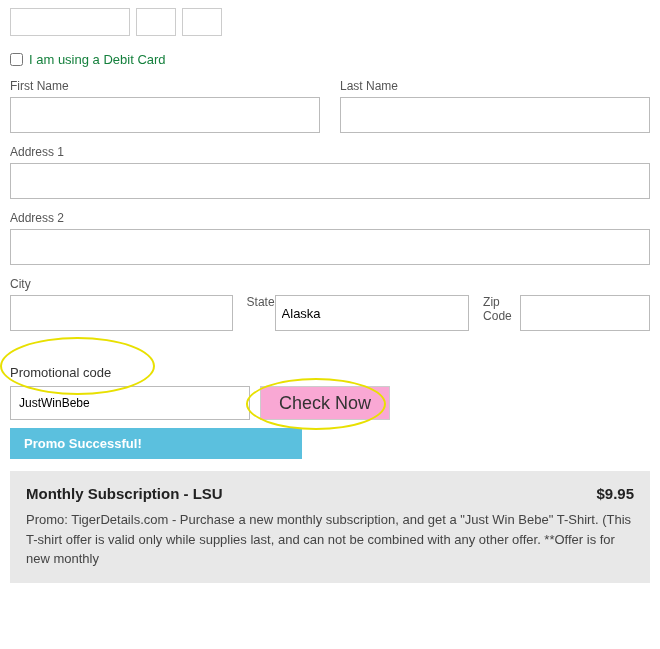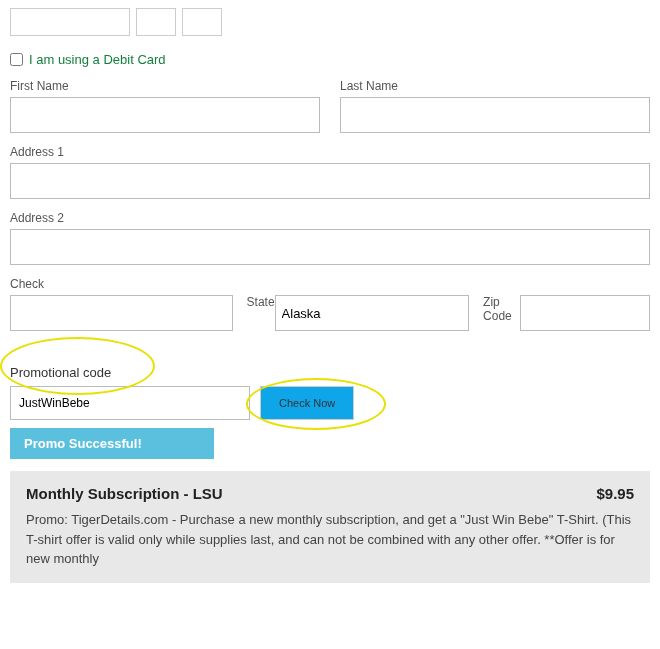--- a/index.html
+++ b/index.html
@@ -168,37 +168,37 @@
       left: -14px;
       width: 140px;
       height: 52px;
       border: 2.5px solid #e8e000;
       border-radius: 50%;
       pointer-events: none;
       z-index: 10;
     }
 
     .check-now-btn {
-      background: #0ea5e9;
+      background: #f9a8d4;
       border: 1px solid #ccc;
       height: 34px;
       padding: 4px 18px;
-      font-size: 11px;
+      font-size: 18px;
       cursor: pointer;
       color: #333;
       white-space: nowrap;
     }
 
     .promo-success {
       background: #5bc0de;
       color: #fff;
       padding: 8px 14px;
       font-size: 13px;
       font-weight: bold;
-      width: 204px;
+      width: 292px;
       margin-bottom: 12px;
     }
 
     
     .subscription-box {
       background: #e8e8e8;
       padding: 14px 16px;
       margin-top: 8px;
     }
 
@@ -265,21 +265,21 @@
 
     <div class="form-row">
       <div class="form-group">
         <label class="form-label">Address 2</label>
         <input class="form-input" type="text" style="width: 100%;">
       </div>
     </div>
 
     <div class="city-state-zip-row">
       <div class="city-group">
-        <label class="form-label">Check</label>
+        <label class="form-label">City</label>
         <input class="form-input" type="text" style="">
       </div>
       <div class="state-group">
         <label class="form-label">State</label>
         <input class="form-input" type="text" value="Alaska" style="">
       </div>
       <div class="zip-group">
         <label class="form-label">Zip Code</label>
         <input class="form-input" type="text" style="">
       </div>

